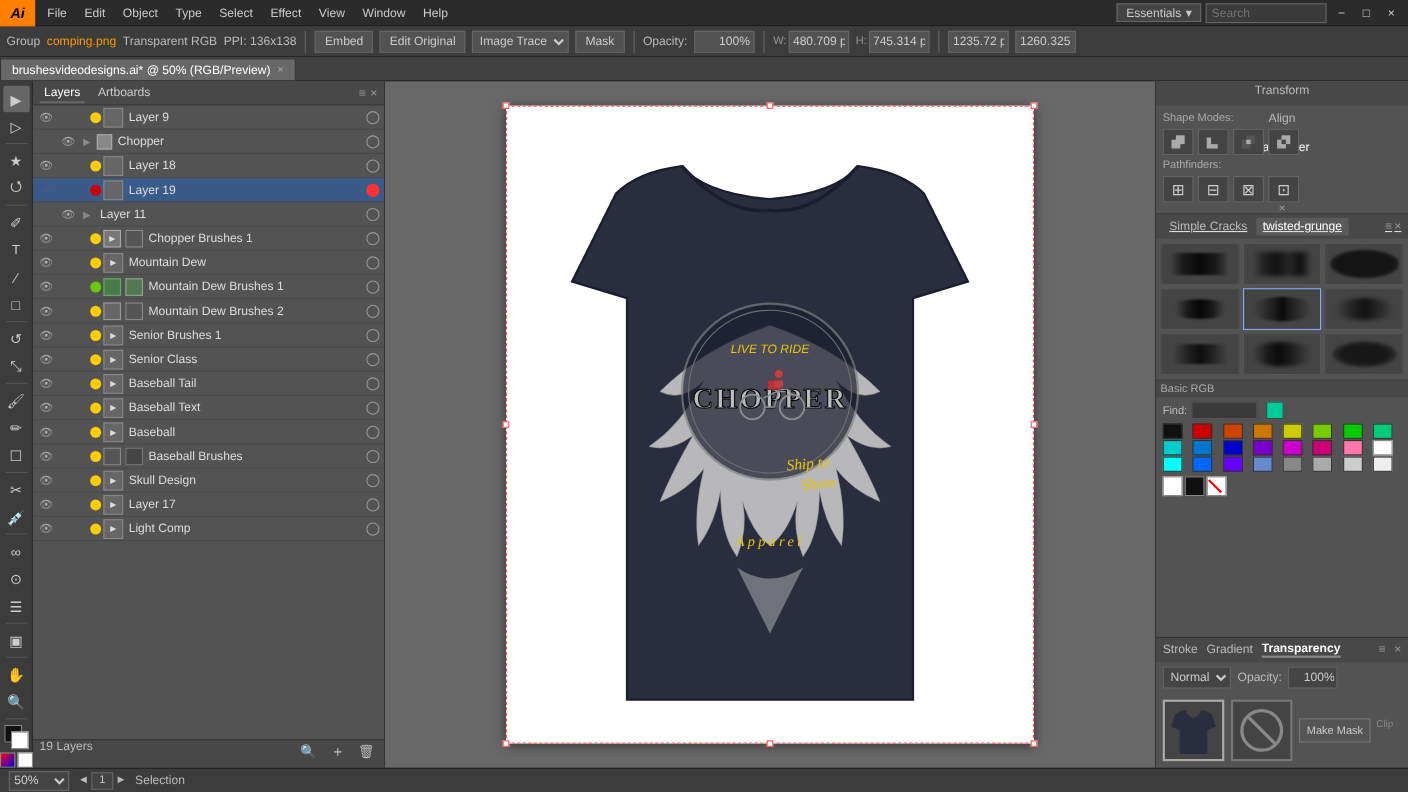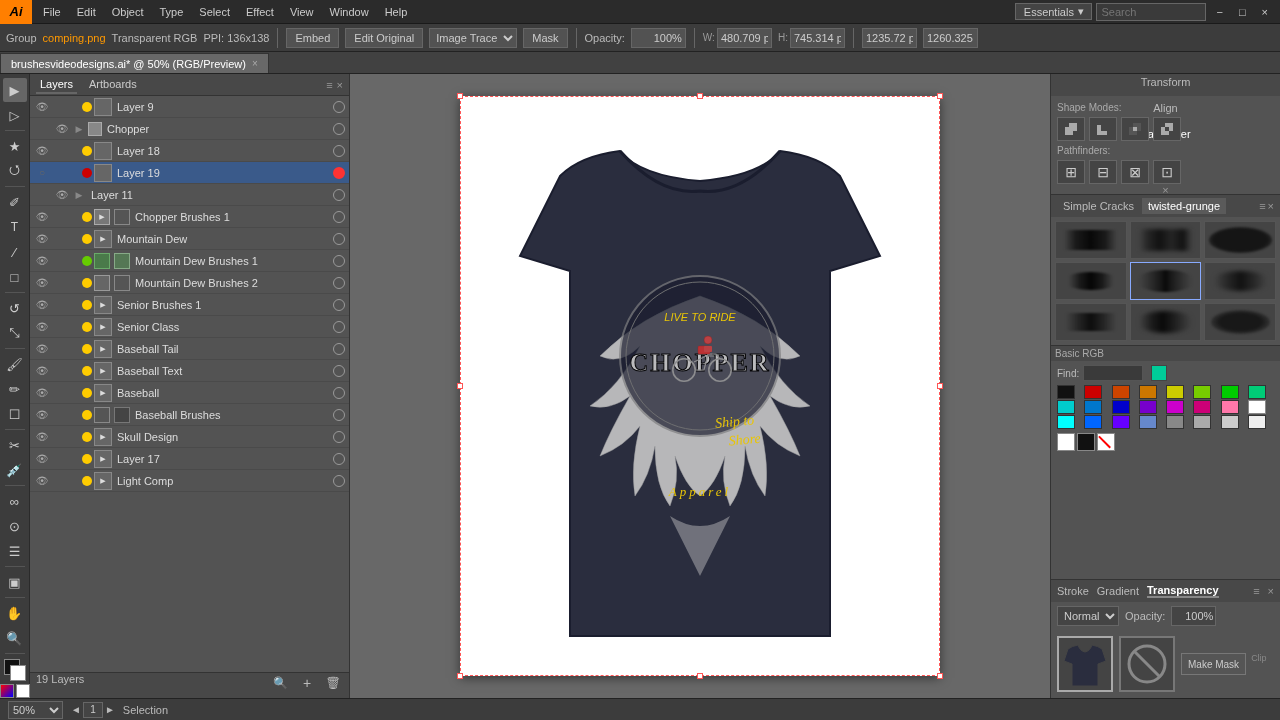--- a/index.html
+++ b/index.html
@@ -117,21 +117,21 @@
       display: flex; align-items: center; justify-content: center;
     }
     #canvas-bg { width: 480px; height: 580px; background: white; position: relative; box-shadow: 0 2px 10px rgba(0,0,0,0.5); }
 
     
     #right-panels {
       width: 230px; background: #535353; border-left: 1px solid #333;
       display: flex; flex-direction: column;
     }
     
-    #brushes-panel { flex: 0 0 auto; border-bottom: 1px solid #333; }
+    #brushes-panel { flex: 0 0 auto; border-bottom: 1px solid #333; text-decoration: underline; }
     #brushes-header {
       height: 22px; background: #484848; display: flex; align-items: center;
       justify-content: space-between; padding: 0 6px;
     }
     .brushes-tabs { display: flex; gap: 2px; }
     .brush-tab { font-size: 11px; color: #bbb; cursor: pointer; padding: 2px 6px; }
     .brush-tab.active { color: #fff; background: #5a5a5a; }
     #brushes-content { background: #535353; padding: 4px; }
     .brush-grid { display: grid; grid-template-columns: repeat(3, 1fr); gap: 3px; }
     .brush-item {

